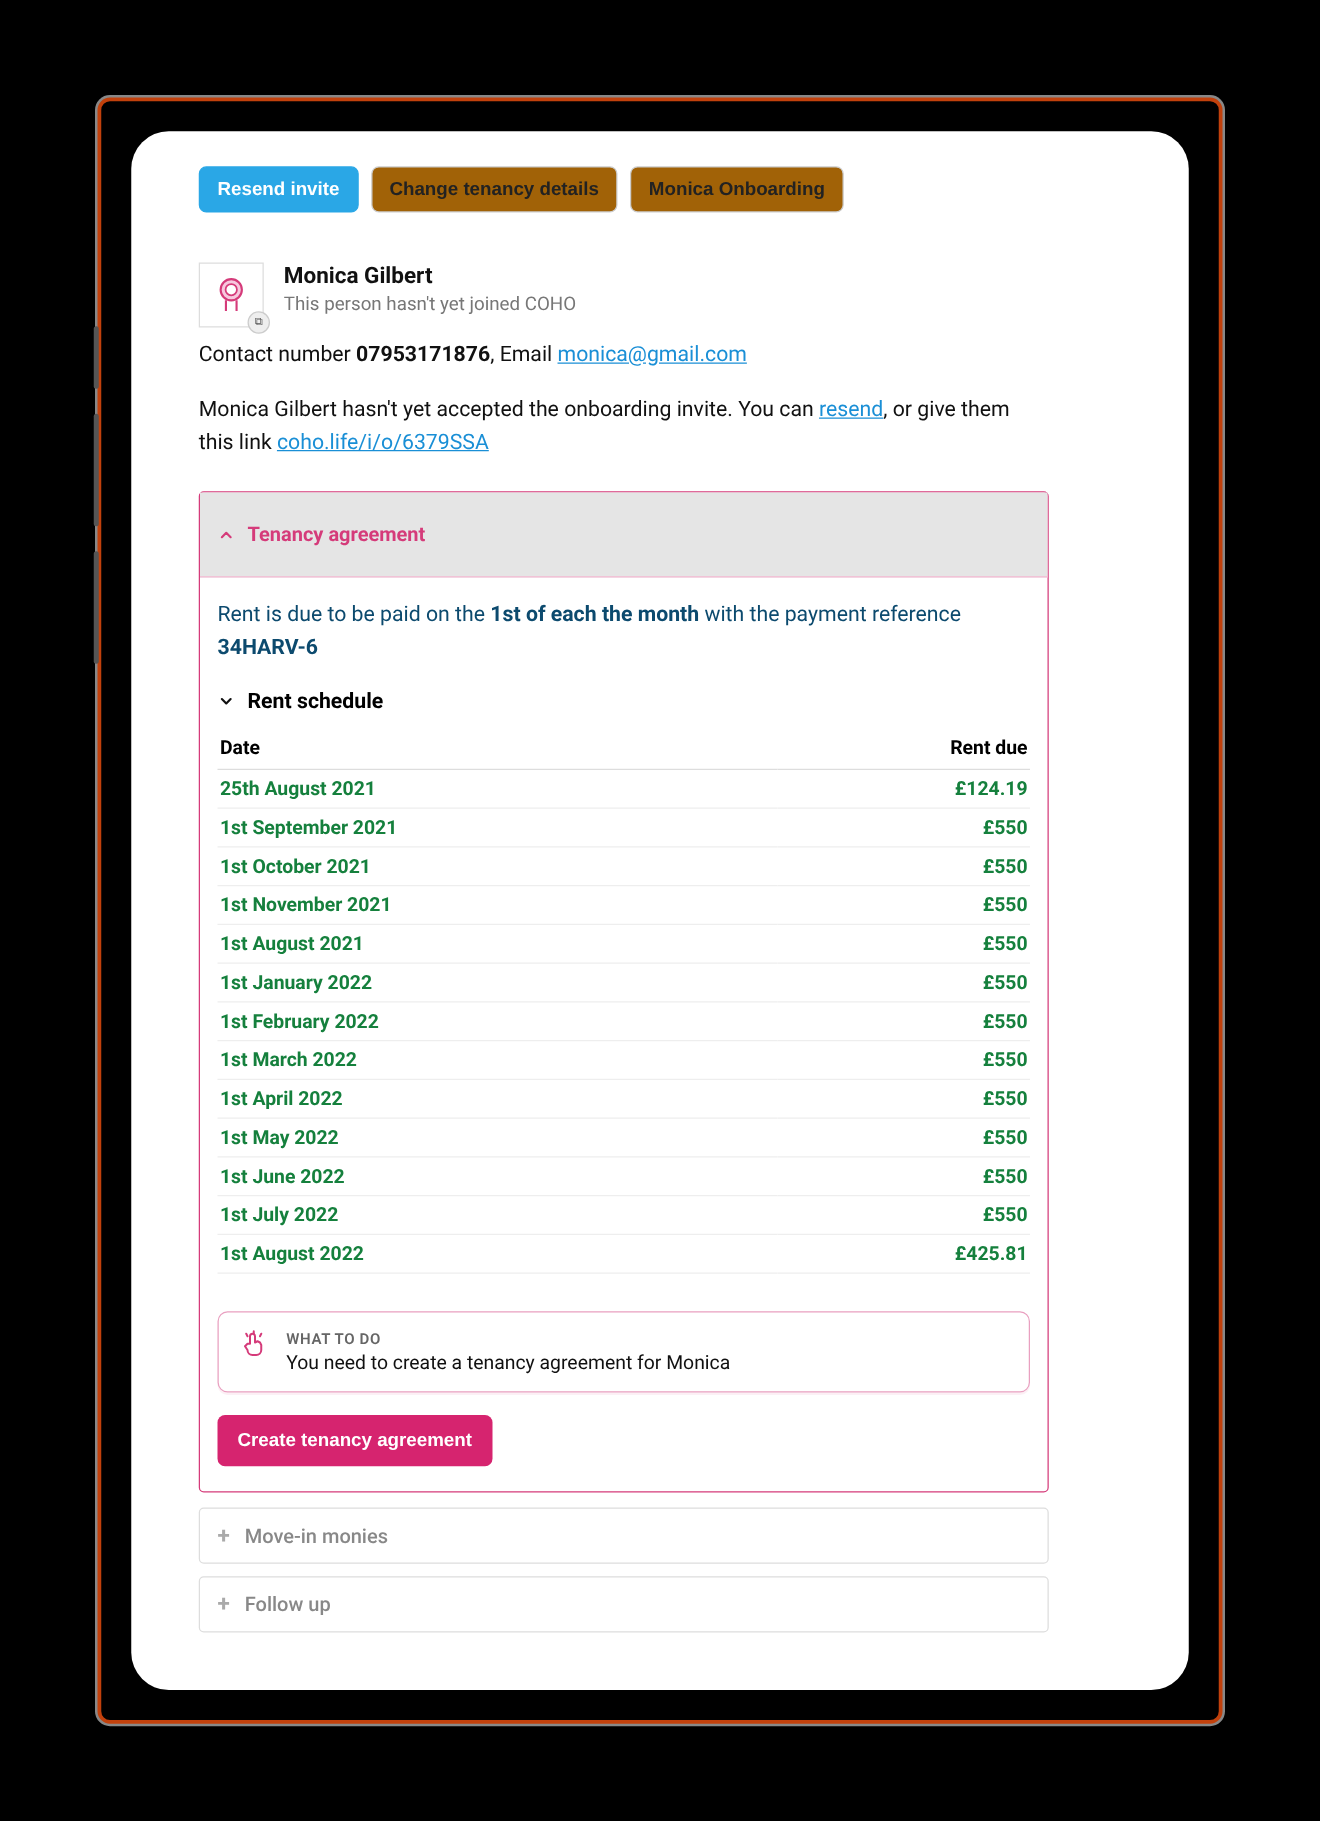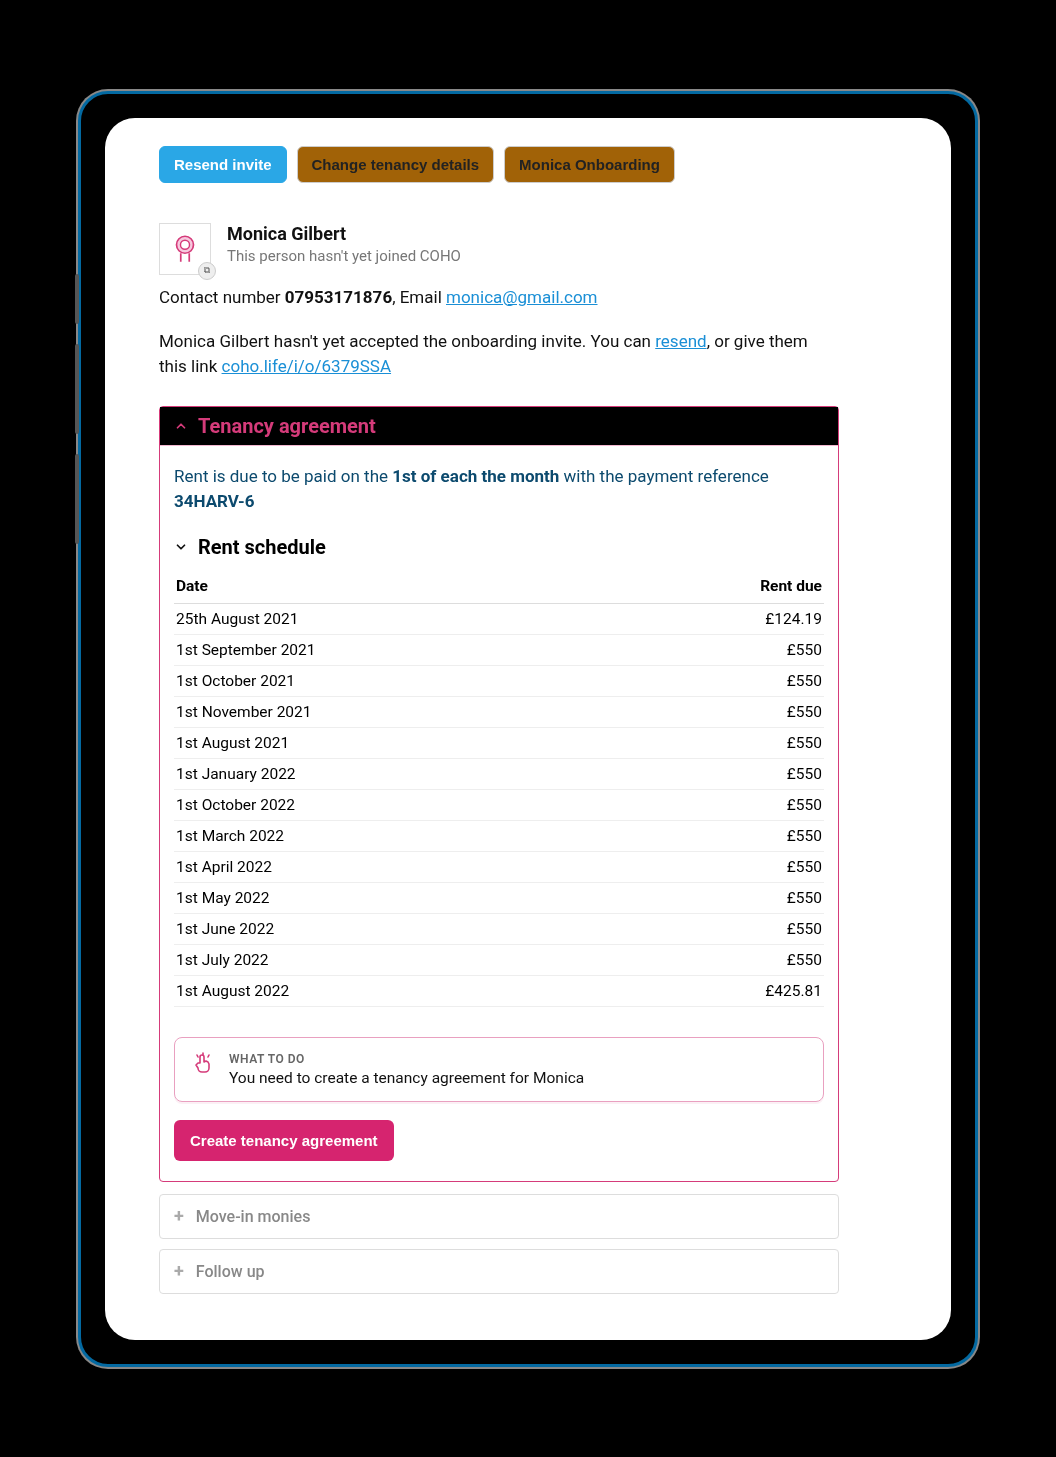--- a/index.html
+++ b/index.html
@@ -8,23 +8,23 @@
     font-family: -apple-system, BlinkMacSystemFont, "Segoe UI", Roboto, sans-serif;
     display: flex;
     align-items: center;
     justify-content: center;
     min-height: 100vh;
     padding: 40px;
   }
   .tablet-frame {
     width: 900px;
     background: #000;
-    border-radius: 30px;
+    border-radius: 10px;
     padding: 24px;
-    border: 3px solid #0369a1;
+    border: 3px solid #c2410c;
     box-shadow: 0 0 0 2px #888, 0 20px 60px rgba(0,0,0,0.6);
     position: relative;
   }
   .side-btn {
     position: absolute;
     left: -6px;
     width: 4px;
     background: #555;
     border-radius: 3px;
   }
@@ -100,58 +100,59 @@
   .contact-line .bold { font-weight: 700; }
   .link { color: #1a8fd6; text-decoration: underline; cursor: pointer; }
   .invite-para { font-size: 17px; color: #111; line-height: 1.5; margin-bottom: 26px; }
 
   .panel {
     border: 1px solid #d53b7a;
     border-radius: 4px;
     margin-bottom: 12px;
   }
   .panel-header {
-    background: #000000;
+    background: #e5e5e5;
     color: #d53b7a;
-    padding: 7px 14px;
+    padding: 24px 14px;
     display: flex;
     align-items: center;
     gap: 10px;
     font-weight: 700;
-    font-size: 20px;
+    font-size: 16px;
     border-bottom: 1px solid #f3b8d1;
     cursor: pointer;
   }
   .panel-header .chev { width: 14px; height: 14px; }
   .panel-body { padding: 18px 14px 20px 14px; }
   .rent-text { font-size: 17px; color: #0c4a6e; line-height: 1.5; margin-bottom: 20px; }
   .rent-text .bold { font-weight: 700; }
   .schedule-head {
     display: flex;
     align-items: center;
     gap: 10px;
     font-weight: 700;
-    font-size: 20px;
+    font-size: 17px;
     margin-bottom: 10px;
     cursor: pointer;
   }
   .sched-table { width: 100%; border-collapse: collapse; }
   .sched-table th {
     text-align: left;
     font-weight: 700;
     font-size: 15.5px;
     padding: 8px 2px;
     border-bottom: 1px solid #ddd;
   }
   .sched-table th.r { text-align: right; }
   .sched-table td {
     padding: 6px 2px;
     font-size: 15.5px;
     border-bottom: 1px solid #eee;
-    color: #000000;
+    color: #15803d;
+    font-weight: bold;
   }
   .sched-table td.r { text-align: right; }
   .todo-card {
     border: 1px solid #e9a0c0;
     border-radius: 8px;
     padding: 14px 16px;
     display: flex;
     gap: 14px;
     align-items: flex-start;
     margin-top: 30px;
@@ -273,21 +274,21 @@
                 </tr>
                 <tr>
                   <td>1st August 2021</td>
                   <td class="r">£550</td>
                 </tr>
                 <tr>
                   <td>1st January 2022</td>
                   <td class="r">£550</td>
                 </tr>
                 <tr>
-                  <td>1st October 2022</td>
+                  <td>1st February 2022</td>
                   <td class="r">£550</td>
                 </tr>
                 <tr>
                   <td>1st March 2022</td>
                   <td class="r">£550</td>
                 </tr>
                 <tr>
                   <td>1st April 2022</td>
                   <td class="r">£550</td>
                 </tr>

